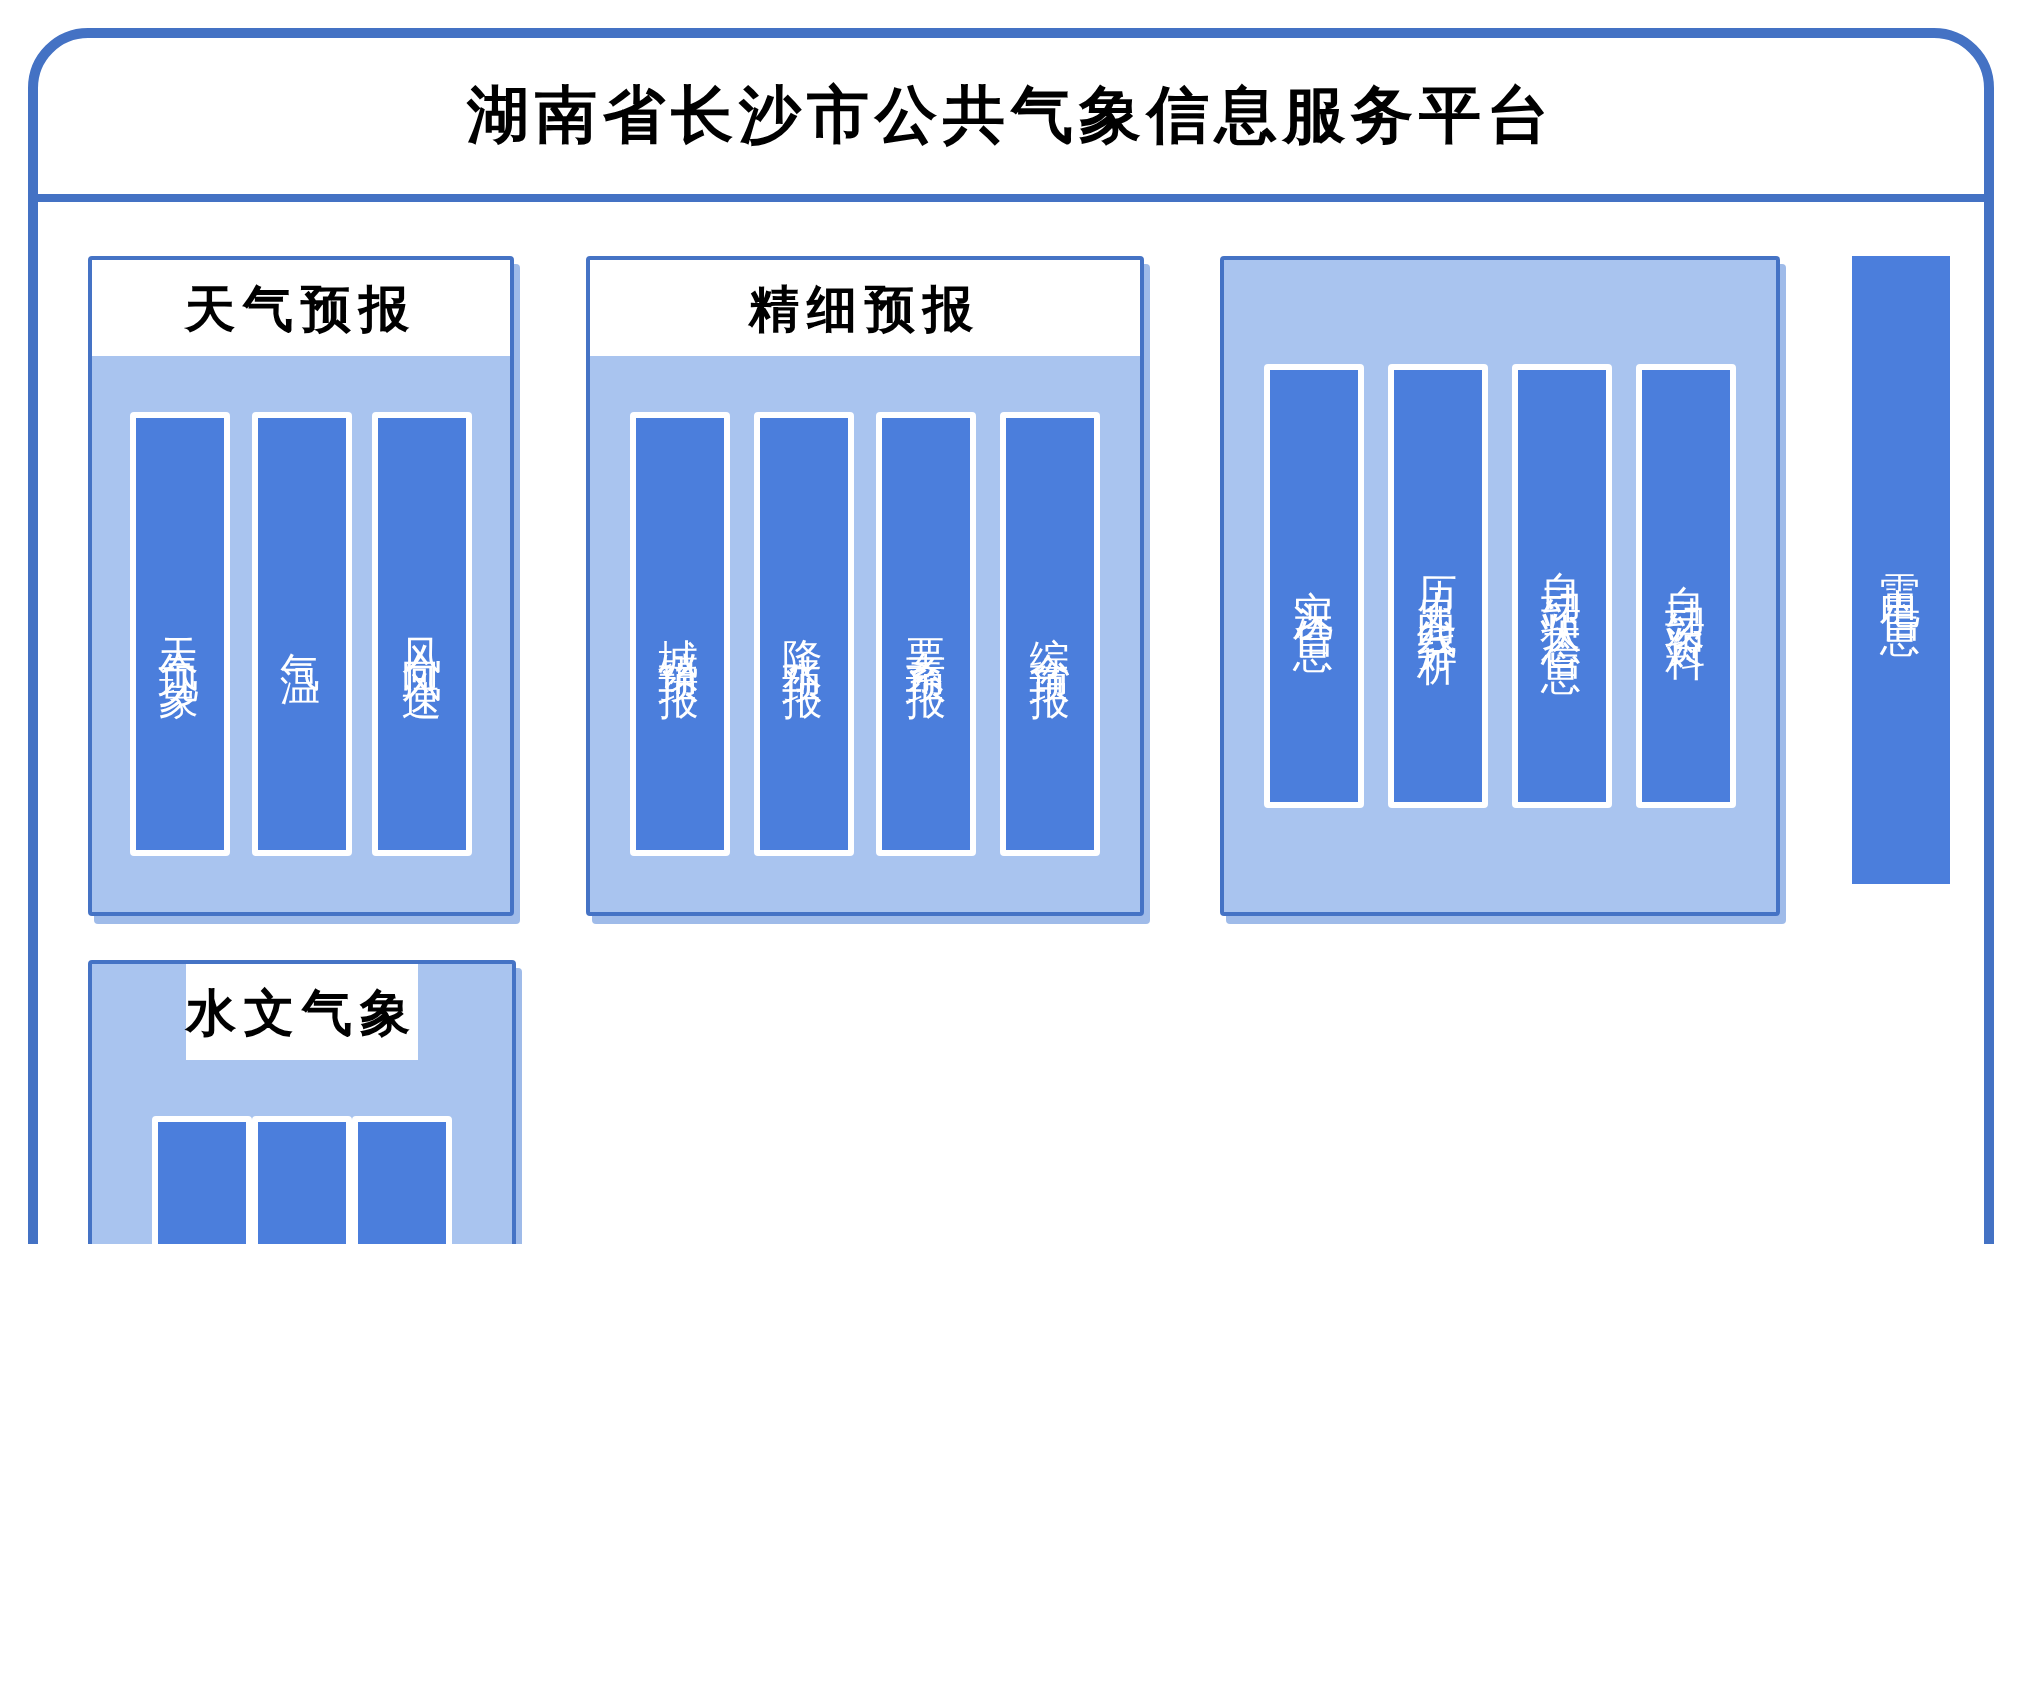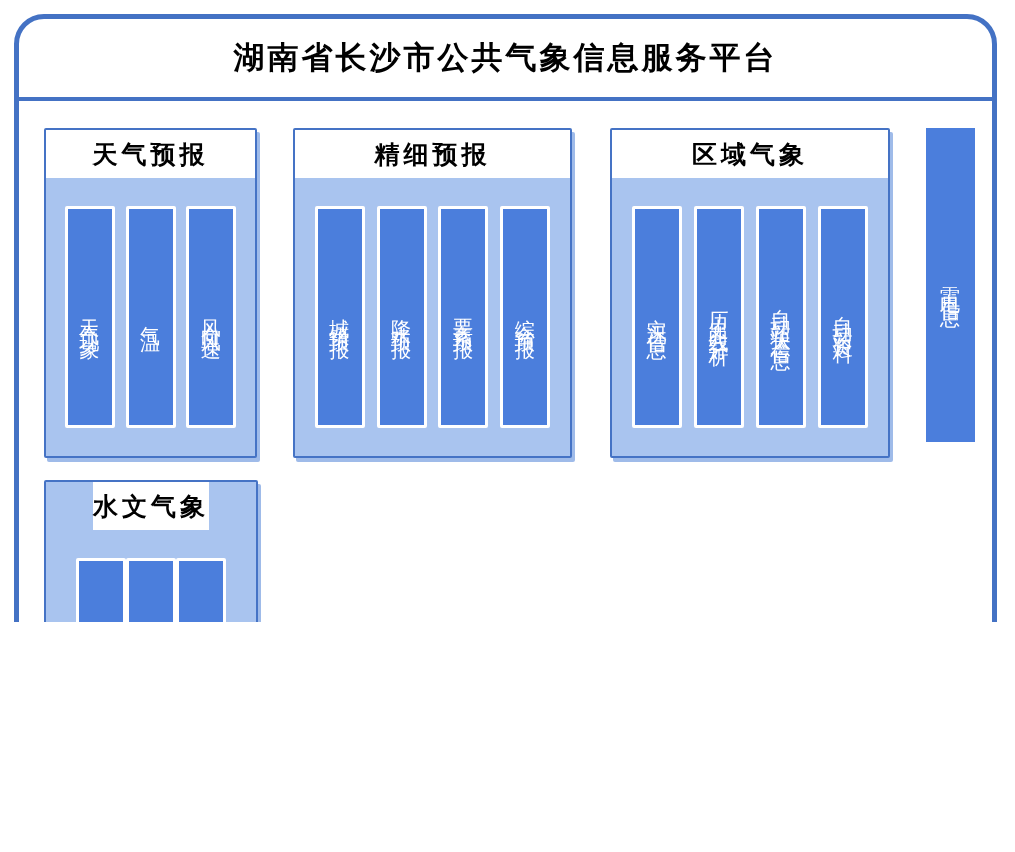--- a/index.html
+++ b/index.html
@@ -141,21 +141,20 @@
       <div class="bar">
           <span class="bar-text">要素预报</span>
         </div>
       <div class="bar">
           <span class="bar-text">综合预报</span>
         </div>
     </div>
   </div>
 
   <div class="box b3 r1">
-    <div class="box-header">区域气象</div>
     <div class="box-body">
       <div class="bar">
           <span class="bar-text">实况信息</span>
         </div>
       <div class="bar">
           <span class="bar-text">历史曲线分析</span>
         </div>
       <div class="bar">
           <span class="bar-text">自动站状态信息</span>
         </div>

